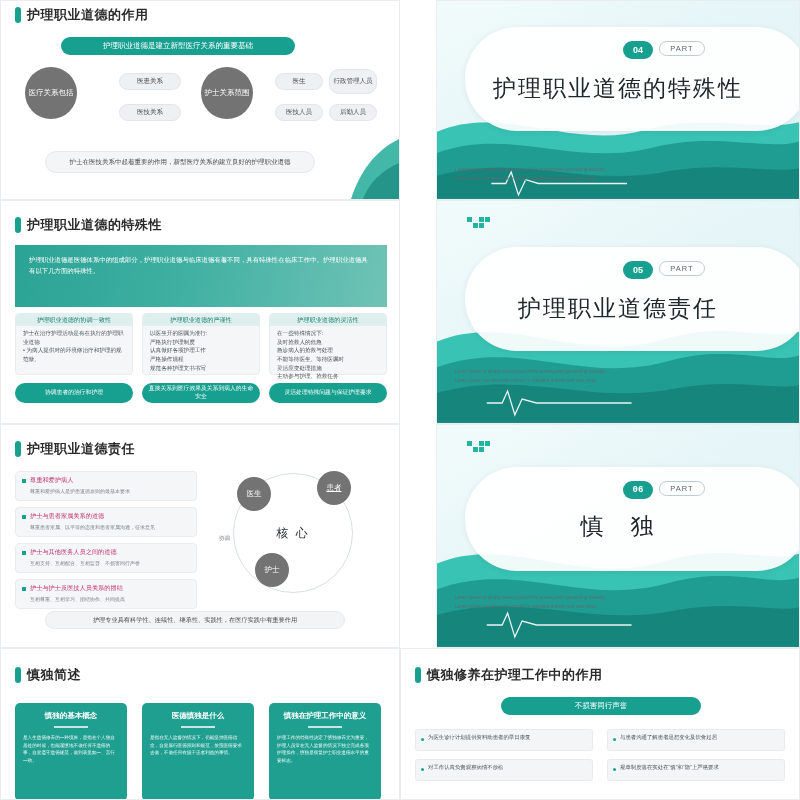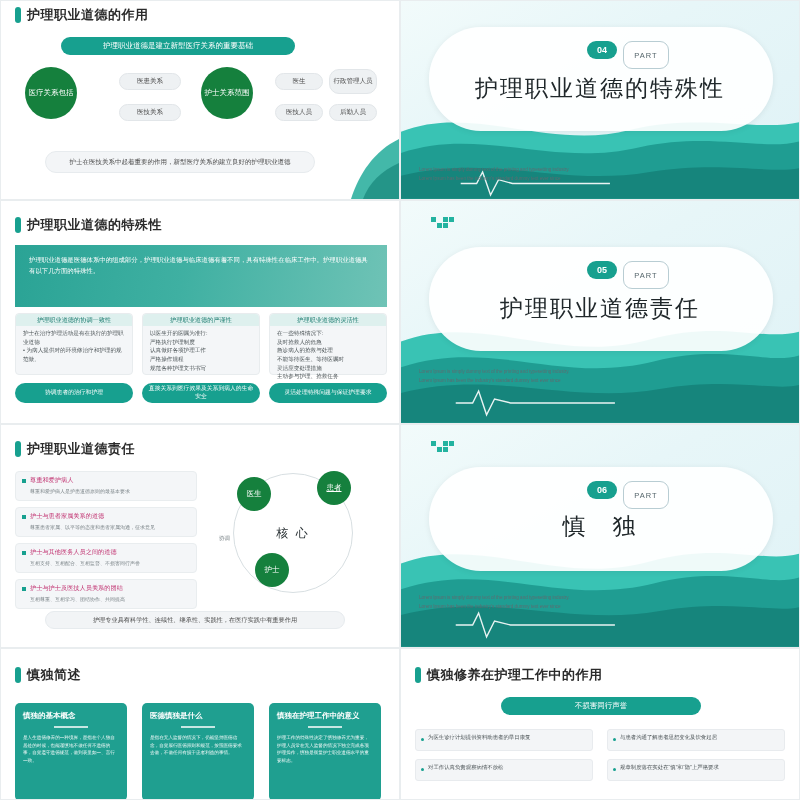--- a/index.html
+++ b/index.html
@@ -48,30 +48,31 @@
   .grey-pill {
     background: #eef1f3;
     color: #4a4a4a;
     border-radius: 10px;
     font-size: 6.5px;
     display: flex; align-items: center; justify-content: center;
     border: 1px solid #e2e6e9;
   }
   .circle-teal {
     border-radius: 50%;
-    background: #15803d;
+    background: #737373;
     color: #fff;
     display: flex; align-items: center; justify-content: center;
     text-align: center;
     font-size: 7.5px;
     line-height: 1.25;
   }
   
   .cover {
     background: linear-gradient(150deg,#f2fbfb 0%,#e7f6f8 40%,#dff2f6 100%);
+    margin-left: 36px;
   }
   .cover .wave {
     position: absolute; left: 0; bottom: 0; width: 100%; height: 58%;
   }
   .cover .rounded-card {
     position: absolute;
     left: 28px; top: 26px;
     width: 344px; height: 104px;
     background: rgba(255,255,255,0.92);
     border-radius: 52px;
@@ -82,21 +83,21 @@
     width: 30px; height: 18px;
     border-radius: 9px;
     background: #17a08f;
     color: #fff;
     font-size: 9px;
     display:flex; align-items:center; justify-content:center;
     font-weight: bold;
   }
   .cover .part-badge {
     position: absolute;
-    width: 46px; height: 28px;
+    width: 46px; height: 15px;
     border-radius: 9px;
     border: 1px solid #b9cdd3;
     color: #56666c;
     font-size: 7.5px;
     display:flex; align-items:center; justify-content:center;
     background: rgba(255,255,255,.8);
     letter-spacing: 1px;
   }
   .cover .cover-title {
     position: absolute;
@@ -172,21 +173,21 @@
     position:absolute; left:44px; top:186px; width:300px; height:18px;
     background:#f2f4f6; border-radius:9px; border:1px solid #e7ebee;
     display:flex; align-items:center; justify-content:center;
     font-size:6.2px; color:#4a4a4a;
   }
   
   .s4-card {
     position:absolute; top:54px; width:112px; height:98px;
     background:#1f9f90; border-radius:5px; color:#fff; padding:8px 8px 0;
   }
-  .s4-card .ct { font-size:7.5px; font-weight:bold; text-align:left; }
+  .s4-card .ct { font-size:7.5px; font-weight:bold; text-align:center; }
   .s4-card .cline { width:34px; height:2px; background:#fff; opacity:.75; margin:5px auto 6px; }
   .s4-card .cd { font-size:4.6px; line-height:1.65; opacity:.95; }
   
   .s5-pill {
     position:absolute; left:100px; top:48px; width:200px; height:18px;
     font-size:7.5px;
   }
   .s5-row {
     position:absolute; width:178px; height:22px;
     background:#f3f5f7; border:1px solid #e8ebee; border-radius:3px;
@@ -344,21 +345,21 @@
         <i></i>
         <i class="off"></i>
     </div>
     <svg class="wave" viewBox="0 0 400 130" preserveAspectRatio="none">
       <path d="M0,46 C80,16 160,70 250,44 C320,24 365,46 400,36 L400,130 L0,130 Z" fill="#2fc0b0" opacity="0.95"></path>
       <path d="M0,72 C90,42 160,90 255,66 C325,48 370,70 400,60 L400,130 L0,130 Z" fill="#1f9d92"></path>
       <path d="M0,98 C95,74 170,110 260,94 C330,82 375,96 400,90 L400,130 L0,130 Z" fill="#16857c"></path>
       <polyline points="55,108 72,108 78,96 86,120 94,104 110,108 215,108" fill="none" stroke="#ffffff" stroke-width="1.4" opacity="0.9"></polyline>
     </svg>
     <div class="rounded-card" style="top:42px;"></div>
-    <div class="num-badge" style="left:186px; top:56px;">06</div>
+    <div class="num-badge" style="left:186px; top:56px;font-family:Liberation Mono, monospace;">06</div>
     <div class="part-badge" style="left:222px; top:56px;">PART</div>
     <div class="cover-title" style="top:86px;">慎　独</div>
     <div class="cover-sub" style="bottom:36px; white-space:pre-line;">Lorem Ipsum is simply dummy text of the printing and typesetting industry.
 Lorem Ipsum has been the industry's standard dummy text ever since</div>
   </div>
 
   <div class="slide">
     <div class="accent-bar" style="left:14px; top:18px;"></div>
     <div class="sec-title" style="left:26px; top:17px;">慎独简述</div>
 

